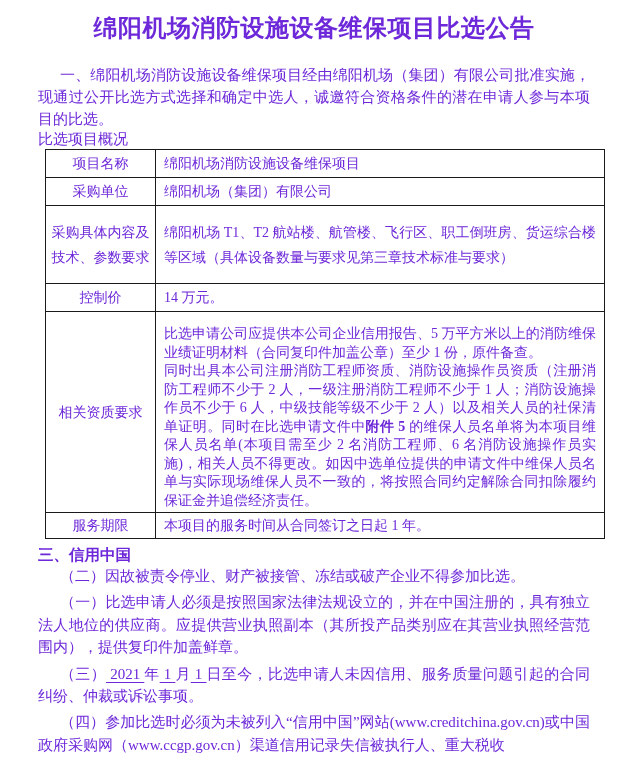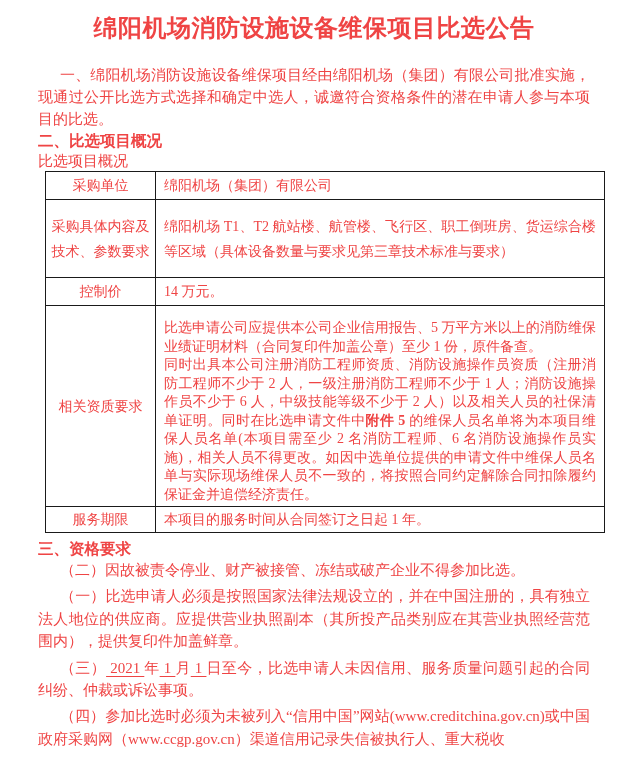--- a/index.html
+++ b/index.html
@@ -5,21 +5,21 @@
   html, body {
     margin: 0;
     padding: 0;
     background: #ffffff;
   }
   .page {
     position: relative;
     width: 619px;
     height: 783px;
     background: #ffffff;
-    color: #ef4444;
+    color: #6d28d9;
     font-family: "Liberation Serif", "DejaVu Serif", serif;
     overflow: hidden;
     box-sizing: border-box;
     padding: 12px 29px 0 38px;
   }
   .doc-title {
     margin: 2px 0 0 0;
     font-size: 24px;
     line-height: 28px;
     font-weight: 700;
@@ -104,26 +104,29 @@
 </style>
 </head>
 <body>
 
 <div class="page">
 
   <h1 class="doc-title">绵阳机场消防设施设备维保项目比选公告</h1>
 
   <p class="body-para">一、绵阳机场消防设施设备维保项目经由绵阳机场（集团）有限公司批准实施，现通过公开比选方式选择和确定中选人，诚邀符合资格条件的潜在申请人参与本项目的比选。</p>
 
-  <h2 class="h2-heading">二、比选项目概况</h2>
 
   <div class="table-caption">比选项目概况</div>
 
   <table class="overview">
     <tbody>
+      <tr class="r1">
+        <td class="cell-label">项目名称</td>
+        <td class="cell-value">绵阳机场消防设施设备维保项目</td>
+      </tr>
       <tr class="r2">
         <td class="cell-label">采购单位</td>
         <td class="cell-value">绵阳机场（集团）有限公司</td>
       </tr>
       <tr class="r3">
         <td class="cell-label">采购具体内容及技术、参数要求</td>
         <td class="cell-value">绵阳机场 T1、T2 航站楼、航管楼、飞行区、职工倒班房、货运综合楼等区域（具体设备数量与要求见第三章技术标准与要求）</td>
       </tr>
       <tr class="r4">
         <td class="cell-label">控制价</td>
@@ -134,21 +137,21 @@
         <td class="cell-value"><span>比选申请公司应提供本公司企业信用报告、5 万平方米以上的消防维保业绩证明材料（合同复印件加盖公章）至少 1 份，原件备查。
 同时出具本公司注册消防工程师资质、消防设施操作员资质（注册消防工程师不少于 2 人，一级注册消防工程师不少于 1 人；消防设施操作员不少于 6 人，中级技能等级不少于 2 人）以及相关人员的社保清单证明。同时在比选申请文件中</span><span class="bold-inline">附件 5</span><span> 的维保人员名单将为本项目维保人员名单(本项目需至少 2 名消防工程师、6 名消防设施操作员实施)，相关人员不得更改。如因中选单位提供的申请文件中维保人员名单与实际现场维保人员不一致的，将按照合同约定解除合同扣除履约保证金并追偿经济责任。</span></td>
       </tr>
       <tr class="r6">
         <td class="cell-label">服务期限</td>
         <td class="cell-value">本项目的服务时间从合同签订之日起 1 年。</td>
       </tr>
     </tbody>
   </table>
 
-  <h3 class="h3-heading">三、资格要求</h3>
+  <h3 class="h3-heading">三、信用中国</h3>
 
   <p class="req-para">（二）因故被责令停业、财产被接管、冻结或破产企业不得参加比选。</p>
 
   <p class="req-para">（一）比选申请人必须是按照国家法律法规设立的，并在中国注册的，具有独立法人地位的供应商。应提供营业执照副本（其所投产品类别应在其营业执照经营范围内），提供复印件加盖鲜章。</p>
 
   <p class="req-para"><span>（三）</span><span class="u"> 2021 </span><span>年</span><span class="u"> 1 </span><span>月</span><span class="u"> 1 </span><span>日至今，比选申请人未因信用、服务质量问题引起的合同纠纷、仲裁或诉讼事项。</span></p>
 
   <p class="req-para">（四）参加比选时必须为未被列入“信用中国”网站(www.creditchina.gov.cn)或中国政府采购网（www.ccgp.gov.cn）渠道信用记录失信被执行人、重大税收</p>
 
 </div>

